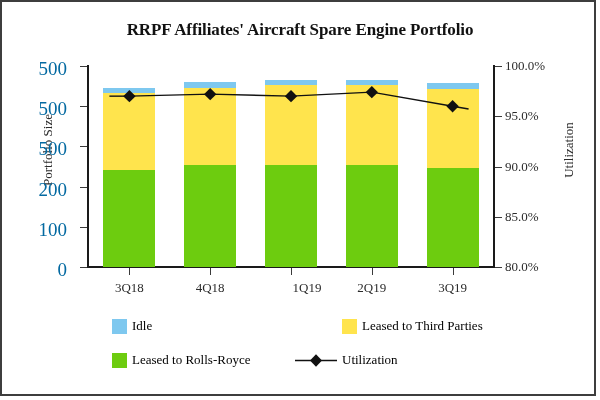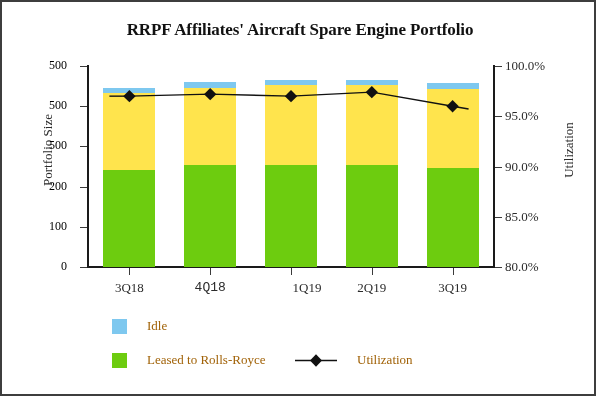--- a/index.html
+++ b/index.html
@@ -89,22 +89,22 @@
     position: absolute;
     top: 266px;
     width: 1px;
     height: 7px;
     background: #3a3a3a;
   }
   .ylabel-left {
     position: absolute;
     right: 527px;
     text-align: right;
-    font-size: 12px;
-    color: #000000;
+    font-size: 19px;
+    color: #0369a1;
     white-space: nowrap;
     line-height: 1;
   }
   .ylabel-right {
     position: absolute;
     left: 503px;
     text-align: left;
     font-size: 13px;
     color: #2b2b2b;
     white-space: nowrap;
@@ -180,22 +180,22 @@
     align-items: center;
     white-space: nowrap;
   }
   .legend-swatch {
     width: 15px;
     height: 15px;
     display: inline-block;
   }
   .legend-text {
     font-size: 13px;
-    color: #a16207;
-    margin-left: 20px;
+    color: #000000;
+    margin-left: 5px;
   }
   .legend-line-marker {
     position: relative;
     width: 42px;
     height: 15px;
     display: inline-block;
   }
 </style>
 </head>
 <body>
@@ -234,21 +234,21 @@
       <div class="ylabel-right" style="top: 157.5px;">90.0%</div>
       <div class="tick-right" style="top: 114.25px;"></div>
       <div class="ylabel-right" style="top: 107.25px;">95.0%</div>
       <div class="tick-right" style="top: 64px;"></div>
       <div class="ylabel-right" style="top: 57px;">100.0%</div>
     </div>
   <div id="ticks-bottom">
       <div class="tick-bottom" style="left: 127.4px;"></div>
       <div class="xlabel" style="left: 87.4px; width: 80px;">3Q18</div>
       <div class="tick-bottom" style="left: 208.2px;"></div>
-      <div class="xlabel" style="left: 168.2px; width: 80px; font-family: Liberation Mono, monospace;">4Q18</div>
+      <div class="xlabel" style="left: 168.2px; width: 80px;">4Q18</div>
       <div class="tick-bottom" style="left: 289px;"></div>
       <div class="xlabel" style="left: 265px; width: 80px;">1Q19</div>
       <div class="tick-bottom" style="left: 369.8px;"></div>
       <div class="xlabel" style="left: 329.8px; width: 80px;">2Q19</div>
       <div class="tick-bottom" style="left: 450.6px;"></div>
       <div class="xlabel" style="left: 410.6px; width: 80px;">3Q19</div>
     </div>
 
   <div id="plot-area">
     <div id="bars-layer">
@@ -288,20 +288,24 @@
         <path d="M 282.79999999999995 19.92999999999994 L 288.99999999999994 26.12999999999994 L 282.79999999999995 32.32999999999994 L 276.59999999999997 26.12999999999994 Z" fill="#111111"></path>
         <path d="M 363.59999999999997 33.999999999999986 L 369.79999999999995 40.19999999999999 L 363.59999999999997 46.39999999999999 L 357.4 40.19999999999999 Z" fill="#111111"></path>
       </svg>
   </div>
 
   <div id="legend">
       <div class="legend-entry" style="left: 0px; top: 0px;">
         <span class="legend-swatch" style="background: rgb(126, 200, 239);"></span>
         <span class="legend-text">Idle</span>
       </div>
+      <div class="legend-entry" style="left: 230px; top: 0px;">
+        <span class="legend-swatch" style="background: rgb(255, 228, 77);"></span>
+        <span class="legend-text">Leased to Third Parties</span>
+      </div>
       <div class="legend-entry" style="left: 0px; top: 34px; justify-content: center;">
         <span class="legend-swatch" style="background: rgb(109, 204, 15);"></span>
         <span class="legend-text">Leased to Rolls-Royce</span>
       </div>
       <div class="legend-entry" style="left: 183px; top: 34px;">
         <span class="legend-line-marker"><svg width="42" height="15" viewBox="0 0 42 15">
             <line x1="0" y1="7.5" x2="42" y2="7.5" stroke="#111111" stroke-width="1.6"></line>
             <path d="M 21 1.3 L 27 7.5 L 21 13.7 L 15 7.5 Z" fill="#111111"></path>
           </svg></span>
         <span class="legend-text">Utilization</span>

